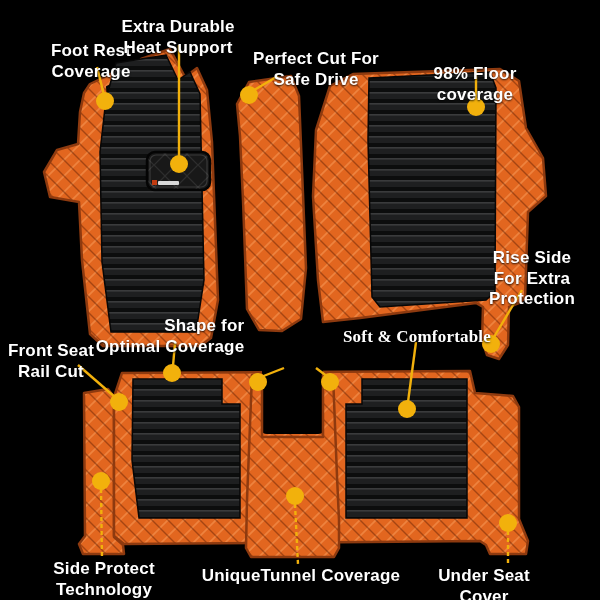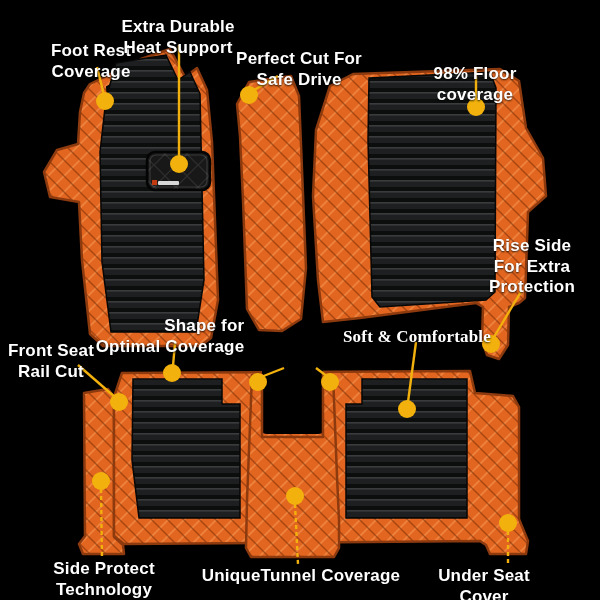--- a/index.html
+++ b/index.html
@@ -111,25 +111,25 @@
     <circle cx="101" cy="481" r="9"></circle>
     <circle cx="295" cy="496" r="9"></circle>
     <circle cx="508" cy="523" r="9"></circle>
   </g>
 </svg>
 
 <div class="callout" style="left:91px;top:41px;">Foot Rest
 Coverage</div>
 <div class="callout" style="left:178px;top:17px;">Extra Durable
 Heat Support</div>
-<div class="callout" style="left:299px;top:49px;">Perfect Cut For
+<div class="callout" style="left:316px;top:49px;">Perfect Cut For
 Safe Drive</div>
 <div class="callout" style="left:475px;top:40px;margin-top:24px;">98% Floor
 coverage</div>
-<div class="callout" style="left:532px;top:236px;">Rise Side
+<div class="callout" style="left:532px;top:248px;">Rise Side
 For Extra
 Protection</div>
 <div class="callout" style="left:51px;top:341px;">Front Seat
 Rail Cut</div>
 <div class="callout" style="left:170px;top:316px;text-align:right;">Shape for
 Optimal Coverage</div>
 <div class="callout" style="left:417px;top:327px;font-family:Liberation Serif, serif;">Soft &amp; Comfortable</div>
 <div class="callout" style="left:104px;top:559px;">Side Protect
 Technology</div>
 <div class="callout" style="left:301px;top:566px;">UniqueTunnel Coverage</div>

